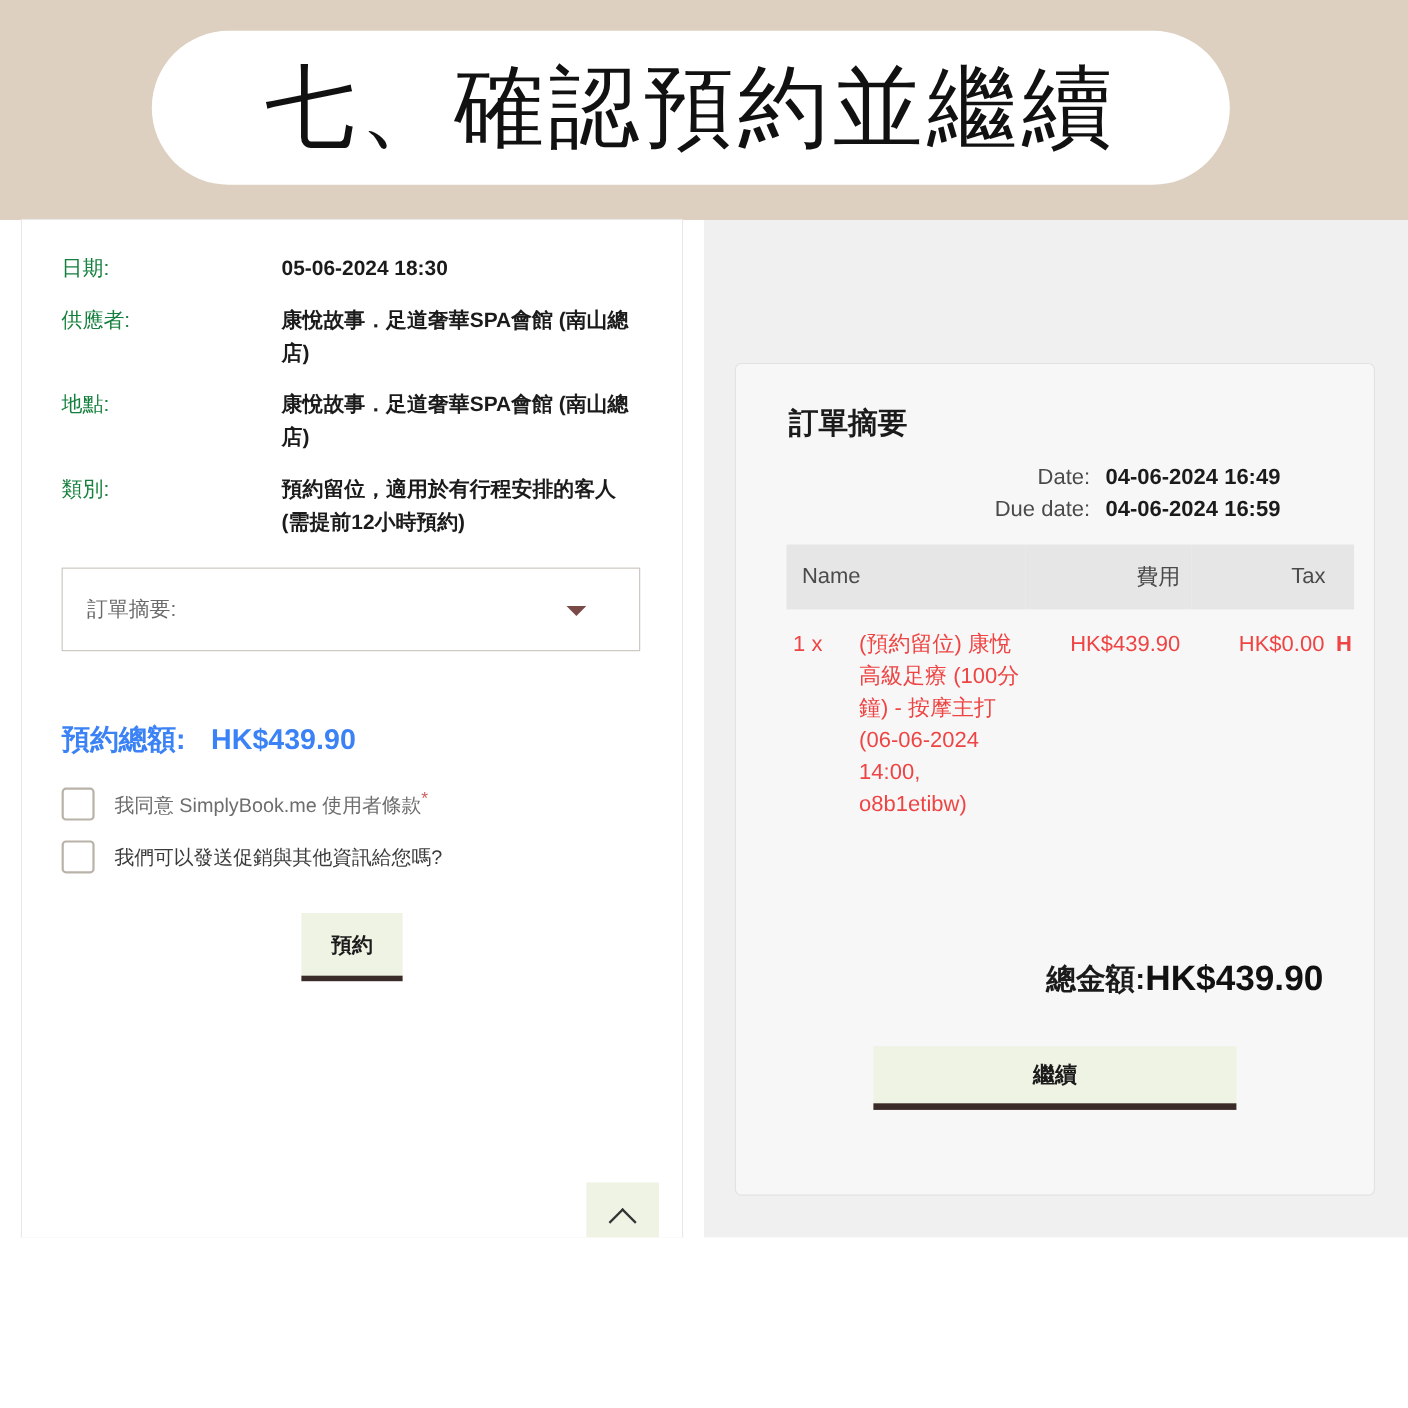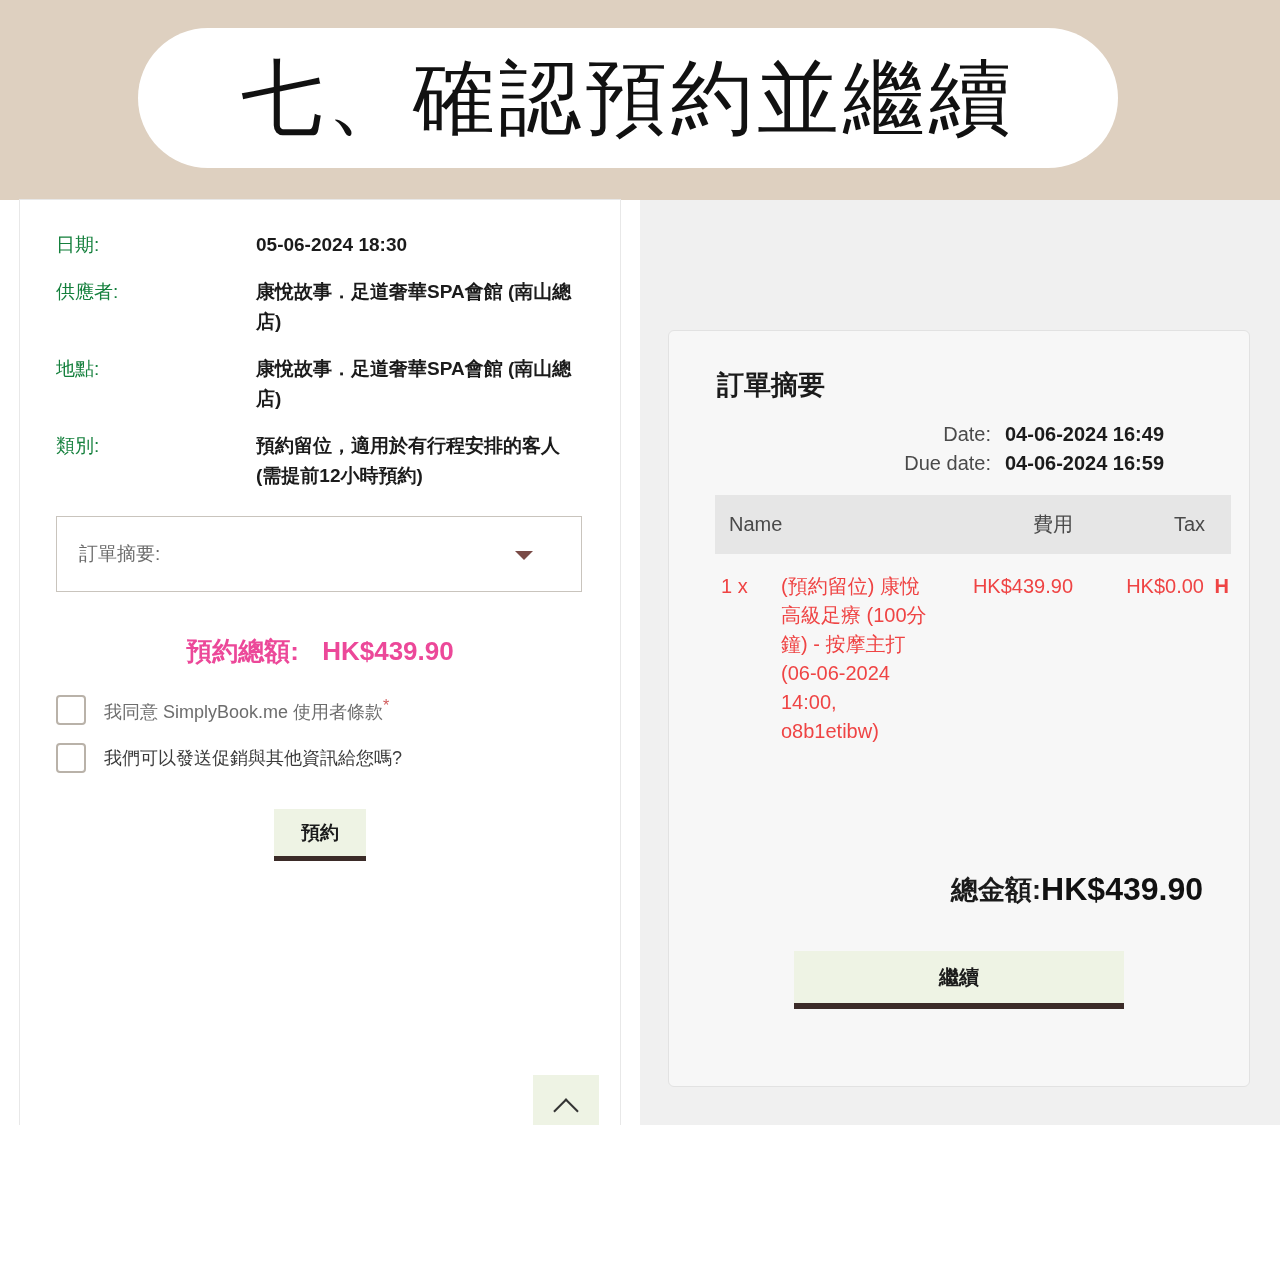--- a/index.html
+++ b/index.html
@@ -105,25 +105,25 @@
     position: absolute;
     right: 48px;
     top: 34px;
     width: 0; height: 0;
     border-left: 9px solid transparent;
     border-right: 9px solid transparent;
     border-top: 9px solid #7a4a46;
   }
 
   .total-line {
-    margin-top: 42px;
-    text-align: center;
+    margin-top: 63px;
+    text-align: left;
     font-size: 26px;
     font-weight: bold;
-    color: #ec4899;
+    color: #3b82f6;
   }
   .total-line .amt { margin-left: 16px; }
 
   .check-row {
     display: flex;
     align-items: center;
     margin-top: 26px;
   }
   .check-row.second { margin-top: 18px; }
   .checkbox {
@@ -146,21 +146,21 @@
     vertical-align: super;
   }
 
   .book-btn-wrap {
     margin-top: 36px;
     display: flex;
     justify-content: center;
   }
   .book-btn {
     width: 92px;
-    height: 52px;
+    height: 62px;
     background: #eef3e4;
     border: none;
     border-bottom: 5px solid #3b2b28;
     font-size: 19px;
     font-weight: bold;
     color: #1b1b1b;
     cursor: pointer;
     font-family: "Liberation Sans", sans-serif;
   }
 

